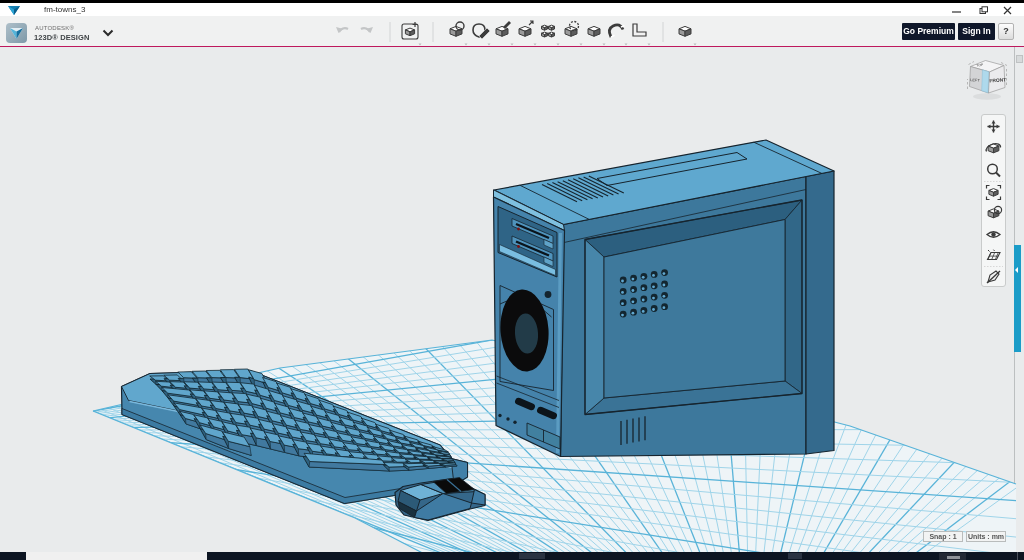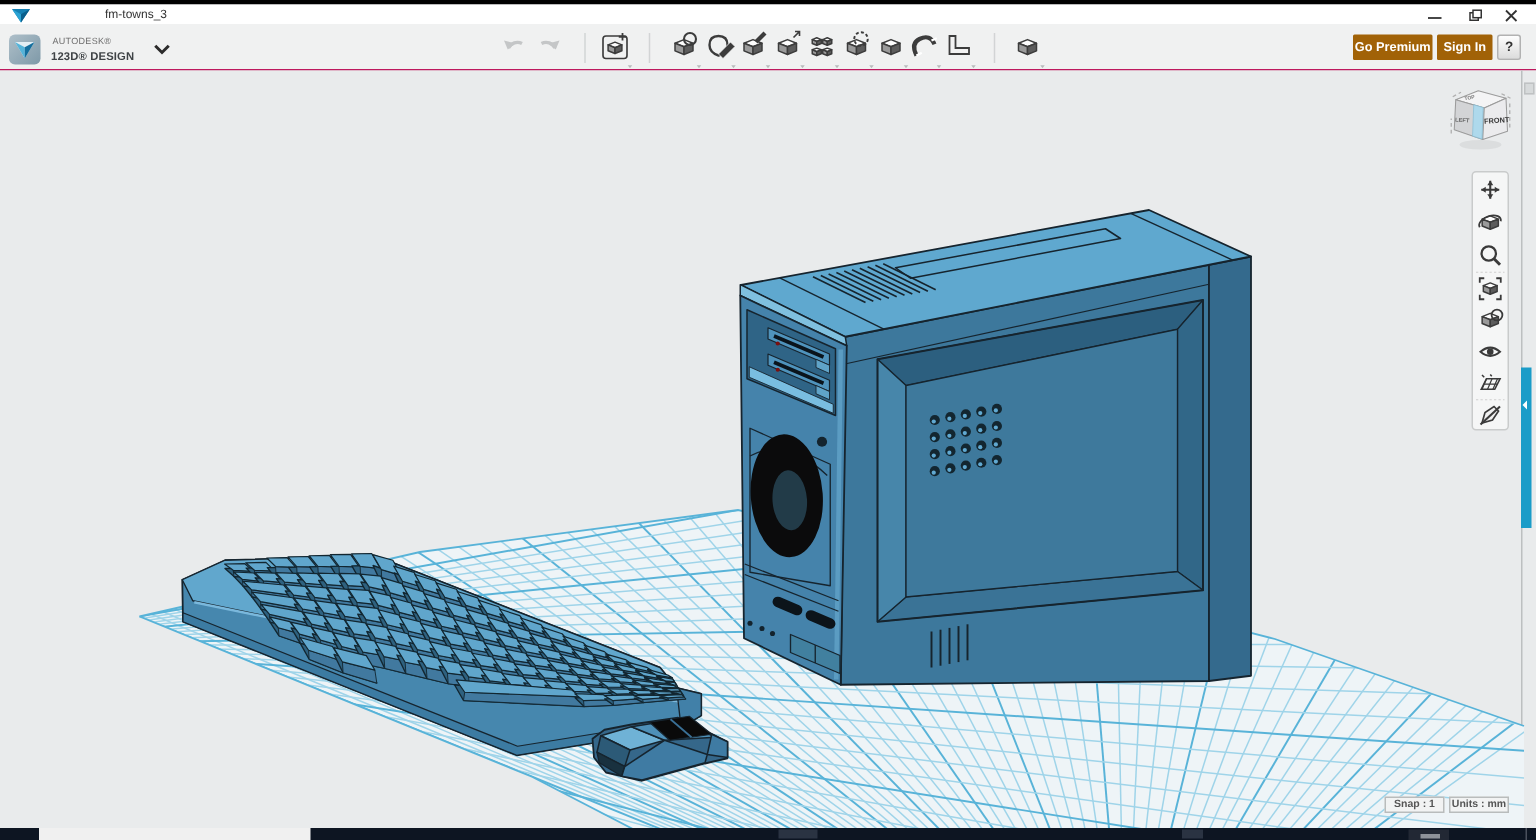--- a/index.html
+++ b/index.html
@@ -1,22 +1,22 @@
 <!DOCTYPE html>
 <html><head><meta charset="utf-8"><style>
 * { margin:0; padding:0; box-sizing:border-box; -webkit-font-smoothing:antialiased; }
 body { width:1024px; height:560px; overflow:hidden; font-family:"Liberation Sans",sans-serif; position:relative; background:#e9ebec; }
 #topblack { position:absolute; left:0; top:0; width:1024px; height:3px; background:#000; }
 #titlebar { position:absolute; left:0; top:3px; width:1024px; height:13px; background:#fff; }
-#titlebar .t { position:absolute; left:34px; top:2px; font-size:8px; color:#333;padding-left:36px; }
+#titlebar .t { position:absolute; left:8px; top:2px; font-size:8px; color:#333;padding-left:36px; }
 #toolbar { position:absolute; left:0; top:16px; width:1024px; height:31px; background:#f0f1f1; border-bottom:1px solid #be185d; }
 #logo { position:absolute; left:6px; top:7px; width:21px; height:20px; border-radius:4px; background:linear-gradient(135deg,#aebfc9,#7e99a8); }
 #brand1 { position:absolute; left:35px; top:9px; font-size:6px; color:#6d6d6d; letter-spacing:0.2px; }
 #brand2 { position:absolute; left:34px; top:16.5px; font-size:7.5px; font-weight:bold; color:#3f4346; letter-spacing:0.1px; }
-.btn { position:absolute; top:7px; height:17px; background:#a16207; color:#fff; font-size:8.5px; font-weight:bold; text-align:center; border-radius:1px; }
+.btn { position:absolute; top:7px; height:17px; background:#0f172a; color:#fff; font-size:8.5px; font-weight:bold; text-align:center; border-radius:1px; }
 #gop { left:902px; width:53px; line-height:17px; }
 #sin { left:958px; width:37px; line-height:17px; }
 #qm { position:absolute; left:998px; top:7px; width:16px; height:17px; background:linear-gradient(#fdfdfd,#dcdcdc); border:1px solid #b2b2b2; border-radius:2px; color:#333; font-weight:bold; font-size:9px; text-align:center; line-height:15px; }
 #canvas { position:absolute; left:0; top:47px; width:1024px; height:505px; background:#e9ebec; overflow:hidden; }
 #rtools { position:absolute; left:981px; top:114px; width:25px; height:173px; background:#f5f6f6; border:1px solid #c9cbcb; border-radius:3px; }
 #sep { position:absolute; left:1014px; top:47px; width:1px; height:505px; background:#bcbfc0; }
 #handle { position:absolute; left:1014px; top:245px; width:7px; height:107px; background:#1b9cc8; }
 #handle:after { content:""; position:absolute; left:1px; top:22px; border:3px solid transparent; border-right:3px solid #fff; border-left:none; }
 .snapbox { position:absolute; height:11px; background:#f2f3f3; border:1px solid #b9bcbc; font-size:7px; font-weight:bold; color:#555; text-align:center; line-height:10px; white-space:nowrap; }
 #snap { left:923px; top:531px; width:40px; }

